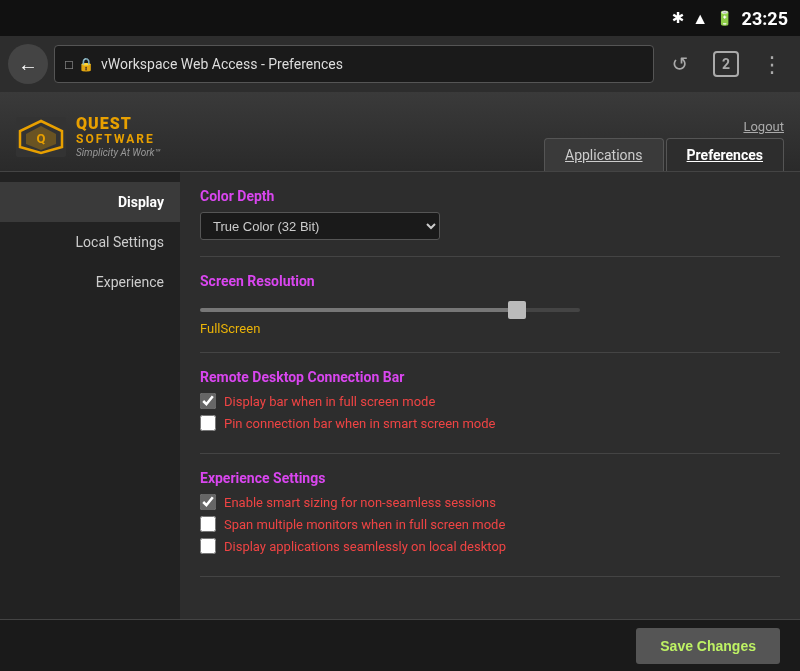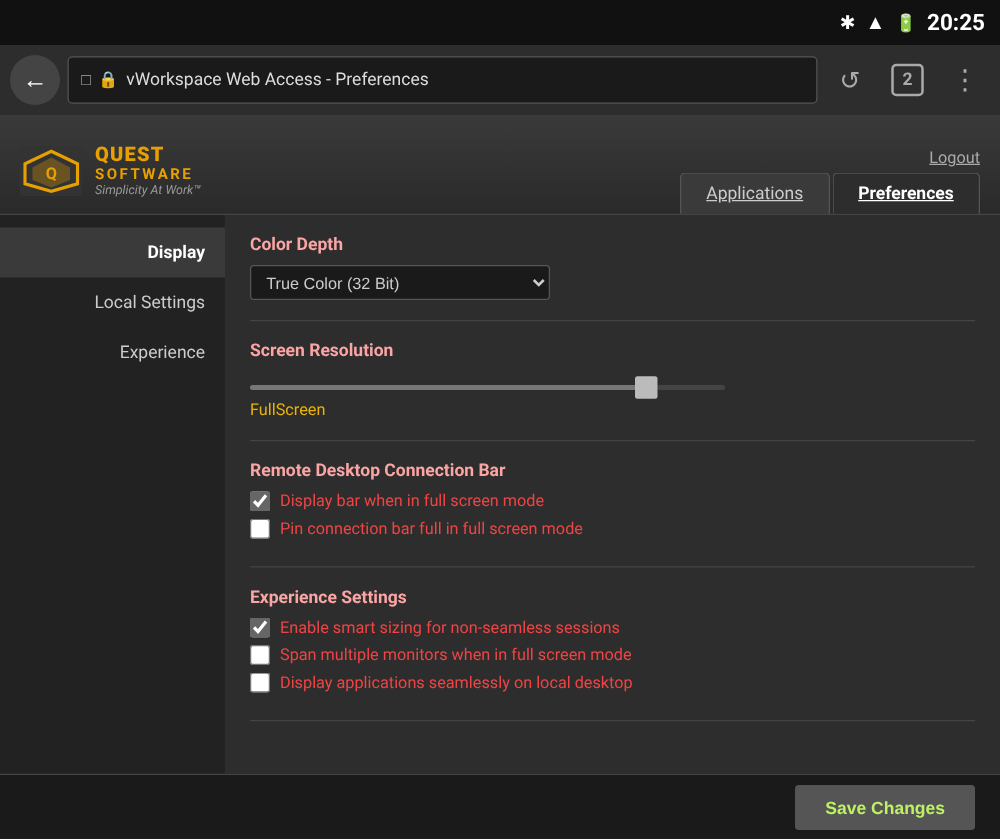--- a/index.html
+++ b/index.html
@@ -154,21 +154,21 @@
 
     
     .main-panel {
       flex: 1;
       background: #2d2d2d;
       padding: 16px 20px;
       overflow-y: auto;
     }
 
     .section-title {
-      color: #fca5a5;
+      color: #d946ef;
       font-size: 14px;
       font-weight: bold;
       margin-bottom: 8px;
     }
 
     .form-section {
       border-bottom: 1px solid #444;
       padding-bottom: 16px;
       margin-bottom: 16px;
     }
@@ -270,21 +270,21 @@
     }
   </style>
 </head>
 <body>
 
 <div class="status-bar">
   <div class="status-icons">
     <span style="color:white;font-size:15px;">✱</span>
     <span style="color:white;font-size:16px;">▲</span>
     <span style="color:white;font-size:14px;">🔋</span>
-    <span class="status-time">20:25</span>
+    <span class="status-time">23:25</span>
   </div>
 </div>
 
 <div class="browser-bar">
   <button class="nav-btn">←</button>
   <div class="url-bar">
     <span style="color:#aaa;font-size:13px;">□</span>
     <span style="color:#aaa;font-size:13px;">🔒</span>
     <span class="url-text">vWorkspace Web Access - Preferences</span>
   </div>
@@ -349,21 +349,21 @@
       </div>
 
       <div class="form-section">
         <div class="section-title">Remote Desktop Connection Bar</div>
         <div class="checkbox-row">
           <input type="checkbox" checked="" style="">
           <span class="checkbox-label">Display bar when in full screen mode</span>
         </div>
         <div class="checkbox-row">
           <input type="checkbox" style="">
-          <span class="checkbox-label">Pin connection bar full in full screen mode</span>
+          <span class="checkbox-label">Pin connection bar when in smart screen mode</span>
         </div>
       </div>
 
       <div class="form-section">
         <div class="section-title">Experience Settings</div>
         <div class="checkbox-row">
           <input type="checkbox" checked="" style="">
           <span class="checkbox-label">Enable smart sizing for non-seamless sessions</span>
         </div>
         <div class="checkbox-row">

